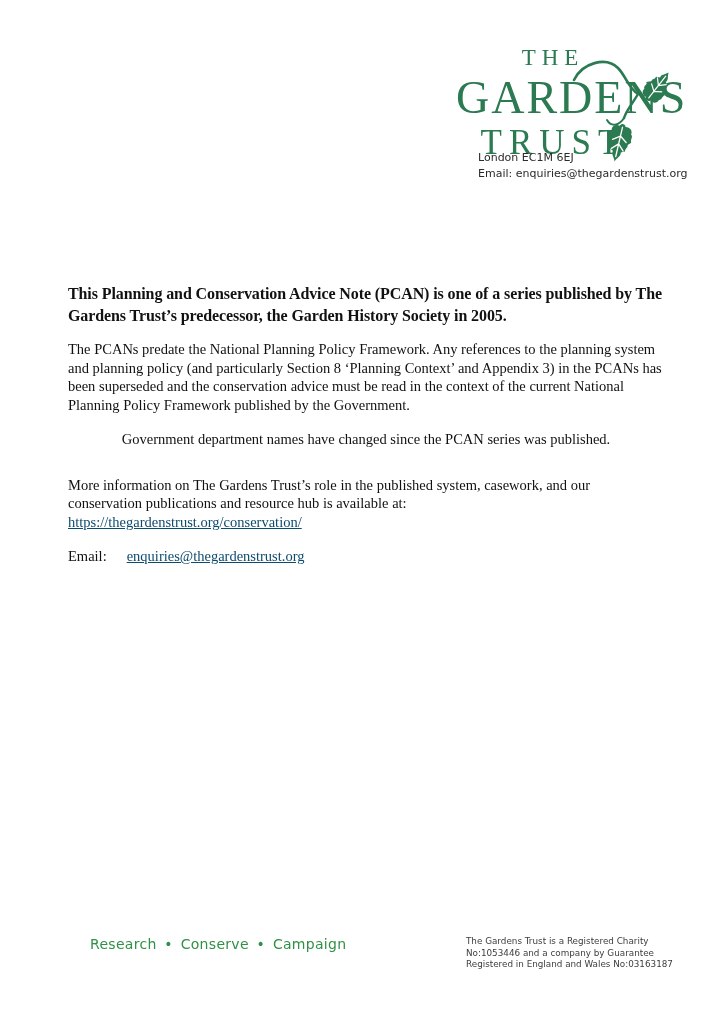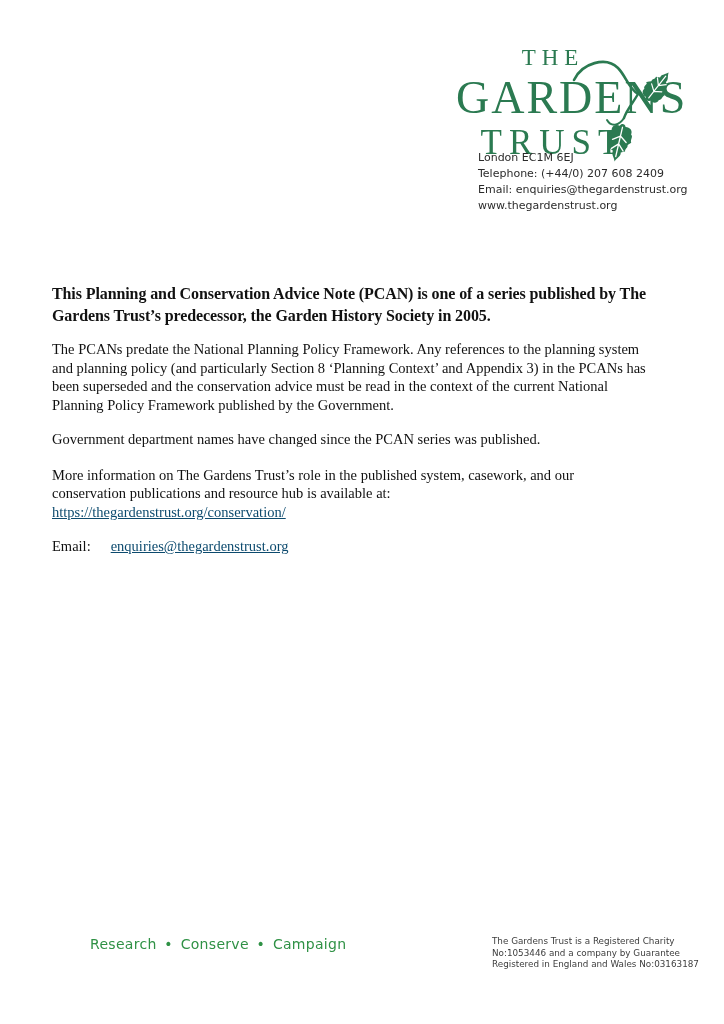--- a/index.html
+++ b/index.html
@@ -57,38 +57,38 @@
     top: 150px;
     font-family: "DejaVu Sans", sans-serif;
     font-size: 11px;
     line-height: 16px;
     color: #2b2b2b;
   }
 
   
   .content {
     position: absolute;
-    left: 52px;
+    left: 68px;
     top: 283px;
     width: 596px;
     color: #111111;
   }
   .heading {
     font-weight: bold;
     font-size: 16px;
     line-height: 21.5px;
     letter-spacing: -0.1px;
     margin-bottom: 14px;
   }
   .para {
     font-size: 14.5px;
     line-height: 18.5px;
   }
   .para-1 { margin-bottom: 16px; }
-  .para-2 { margin-bottom: 17px; }
+  .para-2 { margin-bottom: 27px; text-align: center; }
   .para-3 { margin-bottom: 0; }
   .doc-link {
     color: #0c4a6e;
     text-decoration: underline;
     font-size: 14.5px;
     line-height: 18.5px;
   }
   .link-line { display: block; width: fit-content; }
   .email-line {
     margin-top: 16px;
@@ -104,21 +104,21 @@
     top: 936px;
     font-family: "DejaVu Sans", sans-serif;
     font-size: 14px;
     color: #2f9145;
     word-spacing: 3px;
     letter-spacing: 0.3px;
     margin-left: 40px;
   }
   .footer-charity {
     position: absolute;
-    left: 492px;
+    left: 466px;
     top: 936px;
     font-family: "DejaVu Sans", sans-serif;
     font-size: 8.8px;
     line-height: 11.6px;
     color: #3d3d3d;
   }
 </style>
 </head>
 <body>
 
@@ -147,23 +147,21 @@
     </g>
 
     <g transform="translate(62,82) rotate(193) scale(1.0)">
       <use href="#leafShape" fill="#2b7a51"></use>
       <path d="M0,-19 L0,11 M0,-6 L6,-12 M0,-6 L-6,-12 M0,2 L7,-3 M0,2 L-7,-3" stroke="#ffffff" stroke-width="1.3" fill="none" stroke-linecap="round"></path>
     </g>
   </svg>
 
   <div class="contact-block">
     <div>London EC1M 6EJ</div>
-    <div>Telephone: (+44/0) 207 608 2409</div>
     <div>Email: enquiries@thegardenstrust.org</div>
-    <div>www.thegardenstrust.org</div>
   </div>
 
   <div class="content">
     <p class="heading">This Planning and Conservation Advice Note (PCAN) is one of a series published by The Gardens Trust’s predecessor, the Garden History Society in 2005.</p>
     <p class="para para-1">The PCANs predate the National Planning Policy Framework. Any references to the planning system and planning policy (and particularly Section 8 ‘Planning Context’ and Appendix 3) in the PCANs has been superseded and the conservation advice must be read in the context of the current National Planning Policy Framework published by the Government.</p>
     <p class="para para-2">Government department names have changed since the PCAN series was published.</p>
     <p class="para para-3">
       <span>More information on The Gardens Trust’s role in the published system, casework, and our conservation publications and resource hub is available at:</span>
       <a class="doc-link link-line" href="#">https://thegardenstrust.org/conservation/</a>
     </p>

